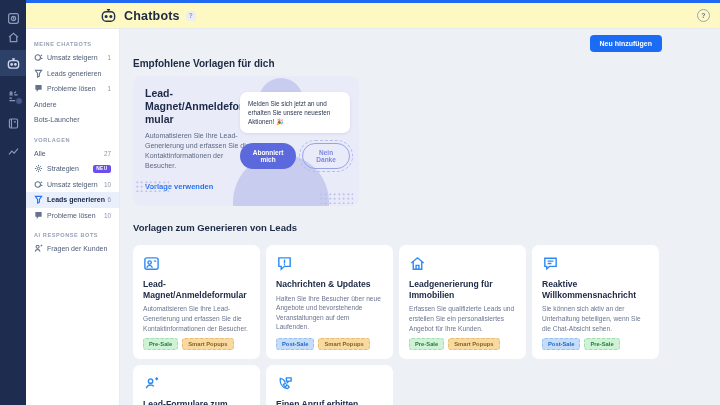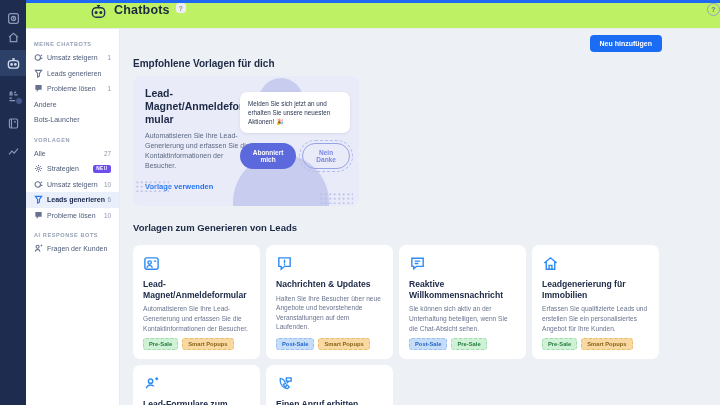--- a/index.html
+++ b/index.html
@@ -11,23 +11,23 @@
   .rail{position:absolute;left:0;top:0;width:26px;height:405px;background:#1e2c4f;z-index:5}
   .rail-item{position:absolute;left:0;width:26px;height:26px;display:flex;align-items:center;justify-content:center}
   .rail-item.active{background:#2d4168}
   .rail-badge{position:absolute;right:3px;bottom:4px;width:6px;height:6px;border-radius:50%;
               background:#44598a;border:1px solid #1e2c4f}
 
   
   .stripe{position:absolute;left:26px;top:0;width:694px;height:3px;background:#2067f2;z-index:6}
 
   
-  .header{position:absolute;left:26px;top:3px;width:694px;height:26px;background:#bef264;
-          border-bottom:1px solid #e7eaef;box-sizing:border-box;display:flex;
-          padding:0 0;z-index:4}
+  .header{position:absolute;left:26px;top:3px;width:694px;height:26px;background:#fef9c3;
+          border-bottom:1px solid #e7eaef;box-sizing:border-box;display:flex;align-items:center;
+          padding:0 10px;z-index:4}
   .logo{margin-left:64px}
   .app-title{font-size:12.5px;font-weight:bold;color:#1c2940;margin-left:7px;letter-spacing:.2px}
   .q-badge{margin-left:6px;width:10px;height:10px;border-radius:3px;background:#eceef3;color:#8a93a6;
            font-size:6.5px;display:flex;align-items:center;justify-content:center;font-weight:bold}
   .help-circle{margin-left:auto;width:11px;height:11px;border-radius:50%;border:1px solid #9aa3b5;
                color:#6b7486;font-size:7px;display:flex;align-items:center;justify-content:center;font-weight:bold}
 
   
   .sidebar{position:absolute;left:26px;top:29px;width:94px;height:376px;background:#fff;
            border-right:1px solid #e7eaef;box-sizing:border-box;padding-top:3px;z-index:3}
@@ -307,45 +307,45 @@
       <div class="c-desc">Halten Sie Ihre Besucher über neue Angebote und bevorstehende Veranstaltungen auf dem Laufenden.</div>
       <div class="tags">
         <span class="tag v-blue">Post-Sale</span>
         <span class="tag v-orange">Smart Popups</span>
       </div>
     </div>
 
     <div class="card">
       <span>
         <svg class="cicon" width="17" height="17" viewBox="0 0 18 18" fill="none" stroke="currentColor" stroke-width="1.5">
+          <path d="M2.5 8.5 9 3l6.5 5.5M4.5 7.2V15h9V7.2M7.5 15v-4h3v4"></path>
+        </svg>
+      </span>
+      <div class="c-title">Leadgenerierung für Immobilien</div>
+      <div class="c-desc">Erfassen Sie qualifizierte Leads und erstellen Sie ein personalisiertes Angebot für Ihre Kunden.</div>
+      <div class="tags">
+        <span class="tag v-green">Pre-Sale</span>
+        <span class="tag v-orange">Smart Popups</span>
+      </div>
+    </div>
+
+    <div class="card">
+      <span>
+        <svg class="cicon" width="17" height="17" viewBox="0 0 18 18" fill="none" stroke="currentColor" stroke-width="1.5">
           <path d="M3 3.5h12v8.5H8l-3 2.5V12H3Z"></path>
             <path d="M6 6.5h6M6 9h4"></path>
         </svg>
       </span>
       <div class="c-title">Reaktive Willkommensnachricht</div>
       <div class="c-desc">Sie können sich aktiv an der Unterhaltung beteiligen, wenn Sie die Chat-Absicht sehen.</div>
       <div class="tags">
         <span class="tag v-blue">Post-Sale</span>
         <span class="tag v-green">Pre-Sale</span>
       </div>
     </div>
-
-    <div class="card">
-      <span>
-        <svg class="cicon" width="17" height="17" viewBox="0 0 18 18" fill="none" stroke="currentColor" stroke-width="1.5">
-          <path d="M2.5 8.5 9 3l6.5 5.5M4.5 7.2V15h9V7.2M7.5 15v-4h3v4"></path>
-        </svg>
-      </span>
-      <div class="c-title">Leadgenerierung für Immobilien</div>
-      <div class="c-desc">Erfassen Sie qualifizierte Leads und erstellen Sie ein personalisiertes Angebot für Ihre Kunden.</div>
-      <div class="tags">
-        <span class="tag v-green">Pre-Sale</span>
-        <span class="tag v-orange">Smart Popups</span>
-      </div>
-    </div>
   </div>
 
   <div class="grid2">
     <div class="card partial">
       <span>
         <svg class="cicon" width="17" height="17" viewBox="0 0 18 18" fill="none" stroke="currentColor" stroke-width="1.5">
           <circle cx="8" cy="6.5" r="2.3"></circle>
             <path d="M3.5 14c.7-2.4 2.2-3.5 4.5-3.5 1.5 0 2.7.5 3.5 1.5M13 4h3M14.5 2.5v3"></path>
         </svg>
       </span>

